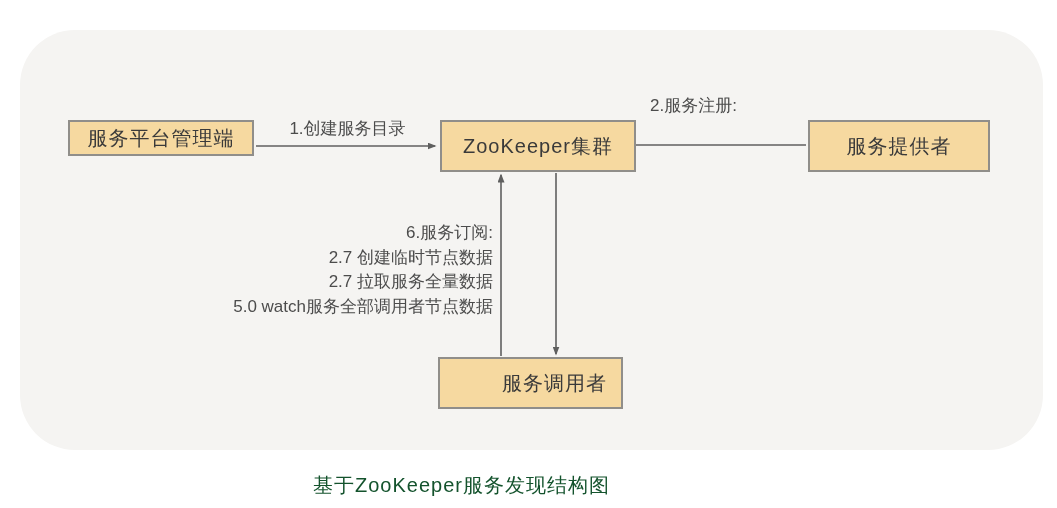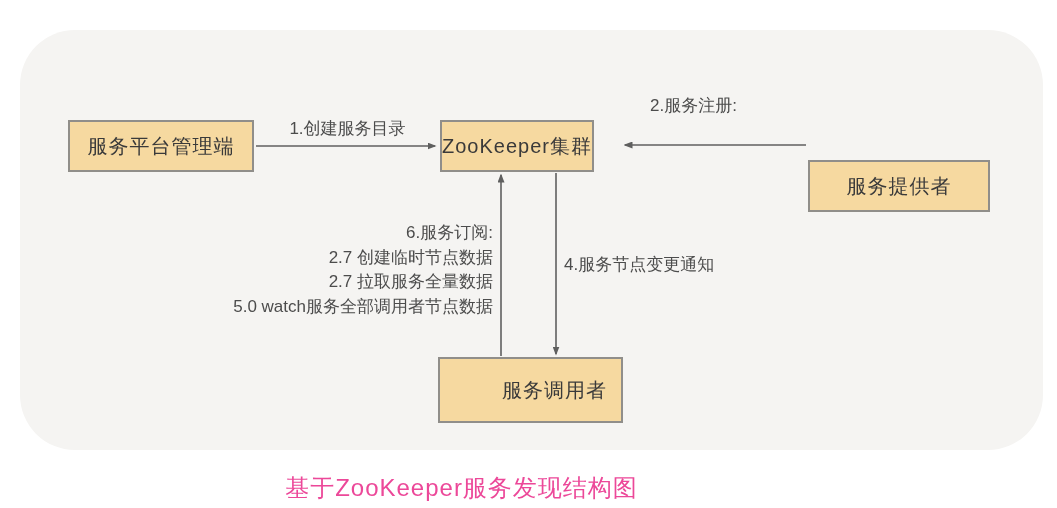--- a/index.html
+++ b/index.html
@@ -29,24 +29,24 @@
     background: #f6d9a0;
     border: 2px solid #908e8a;
     box-sizing: border-box;
     display: flex;
     align-items: center;
     justify-content: center;
     font-size: 20px;
     color: #3a3a3a;
     letter-spacing: 1px;
   }
-  .node-admin     { left: 68px;  top: 120px; width: 186px; height: 52px; }
-  .node-zookeeper { left: 440px; top: 120px; width: 154px; height: 52px; }
-  .node-provider  { left: 808px; top: 120px; width: 182px; height: 52px; margin-top: 40px; }
-  .node-consumer  { left: 438px; top: 357px; width: 185px; height: 66px; padding-left: 48px; }
+  .node-admin     { left: 68px;  top: 120px; width: 186px; height: 36px; }
+  .node-zookeeper { left: 440px; top: 120px; width: 196px; height: 52px; }
+  .node-provider  { left: 808px; top: 120px; width: 182px; height: 52px; }
+  .node-consumer  { left: 438px; top: 357px; width: 185px; height: 52px; padding-left: 48px; }
   .arrow-layer {
     position: absolute;
     left: 0; top: 0;
     width: 1057px;
     height: 508px;
     pointer-events: none;
   }
   .edge-label {
     position: absolute;
     font-size: 17px;
@@ -75,22 +75,22 @@
   .label-notify {
     left: 564px;
     top: 253px;
   }
   .caption {
     position: absolute;
     left: 0;
     top: 472px;
     width: 923px;
     text-align: center;
-    font-size: 24px;
-    color: #ec4899;
+    font-size: 20px;
+    color: #14532d;
     letter-spacing: 1px;
   }
 </style>
 </head>
 <body>
 
 <div class="stage">
 
   <div class="panel"></div>
 
@@ -125,17 +125,16 @@
     <div>2.服务注册:</div>
   </div>
 
   <div class="edge-label label-subscribe">
     <div>6.服务订阅:</div>
     <div>2.7 创建临时节点数据</div>
     <div>2.7 拉取服务全量数据</div>
     <div>5.0 watch服务全部调用者节点数据</div>
   </div>
 
-  <div class="edge-label label-notify">4.服务节点变更通知</div>
 
   <div class="caption">基于ZooKeeper服务发现结构图</div>
 
 </div>
 
 </body></html>

